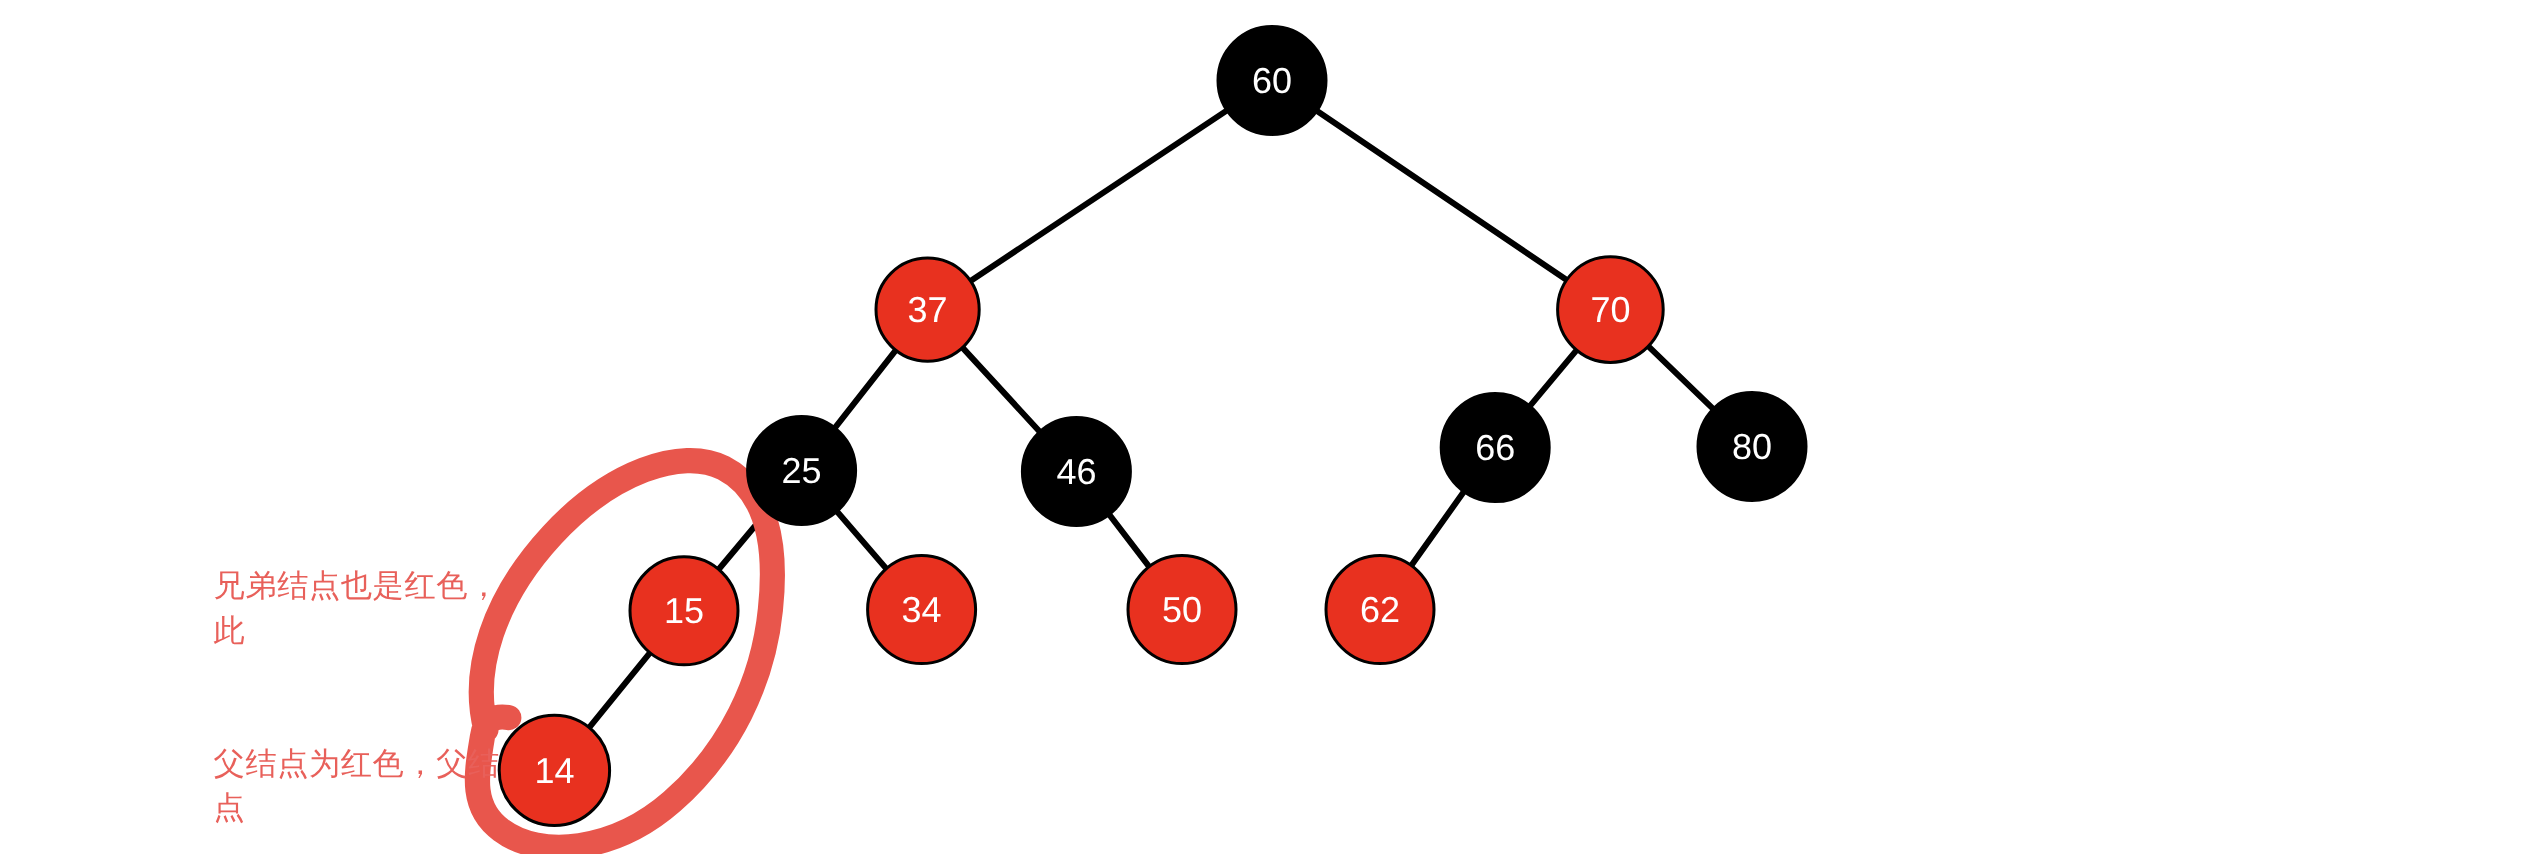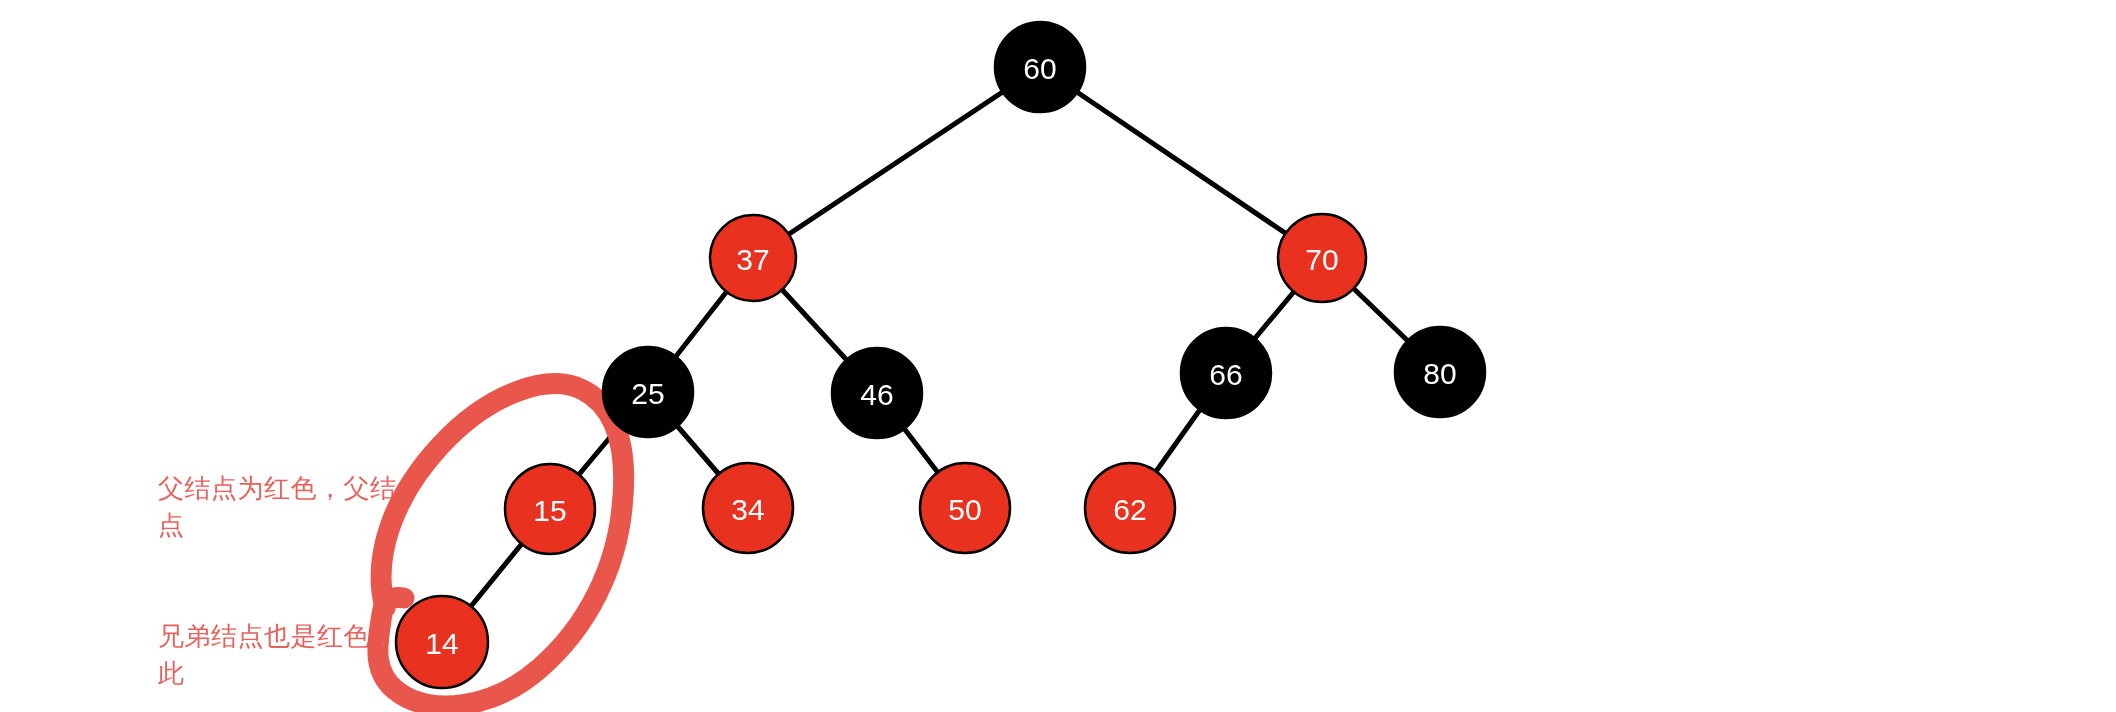--- a/index.html
+++ b/index.html
@@ -9,20 +9,21 @@
   }
   body {
     font-family: "Liberation Sans", "DejaVu Sans", sans-serif;
   }
   #canvas {
     position: relative;
     width: 1684px;
     height: 712px;
     background: #ffffff;
     overflow: hidden;
+    margin-left: 20px;
   }
   #tree-svg {
     position: absolute;
     left: 0;
     top: 0;
     width: 2116px;
     height: 712px;
   }
   .edge-line {
     stroke: #000000;
@@ -147,18 +148,18 @@
       </g>
       <g>
         <circle class="node-circle red-node" cx="442" cy="642" r="46"></circle>
         <text class="node-label" x="442" y="643">14</text>
       </g>
     </g>
 
   </svg>
 
   <div id="annotation-text">
+    <div>兄弟结点也是红色，此</div>
     <div>父结点为红色，父结点</div>
-    <div>兄弟结点也是红色，此</div>
     
   </div>
 
 </div>
 
 </body></html>

